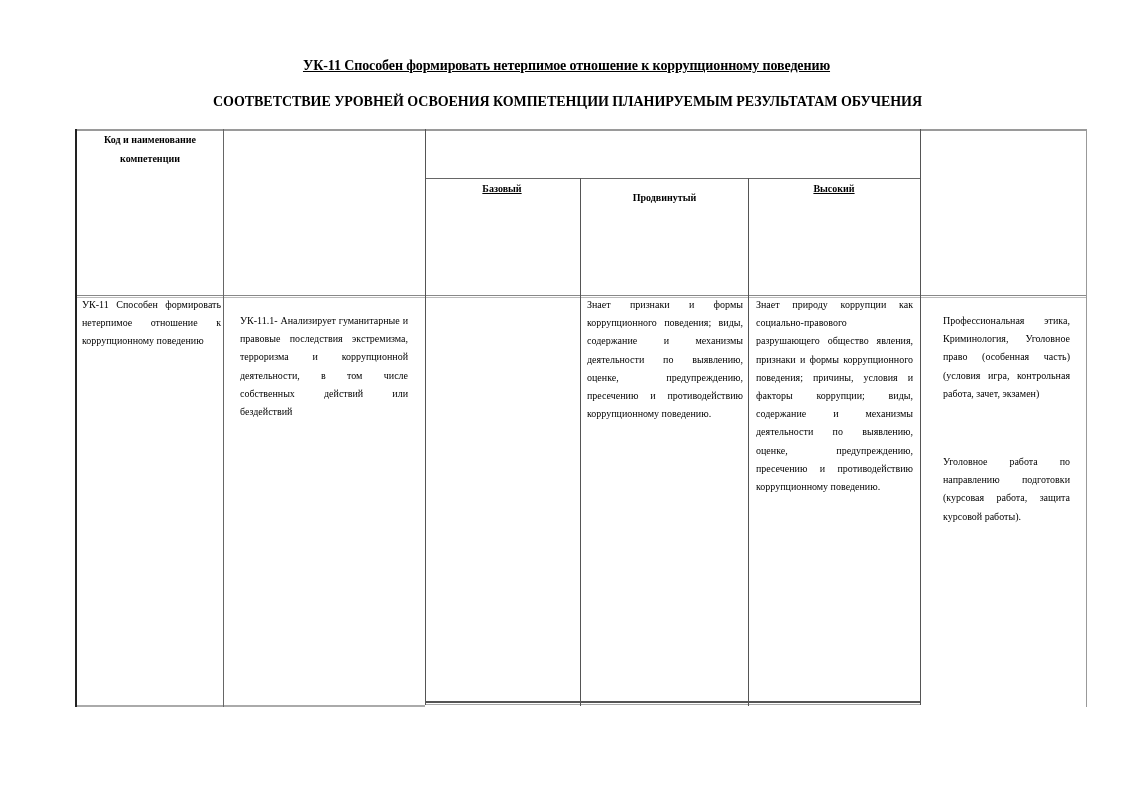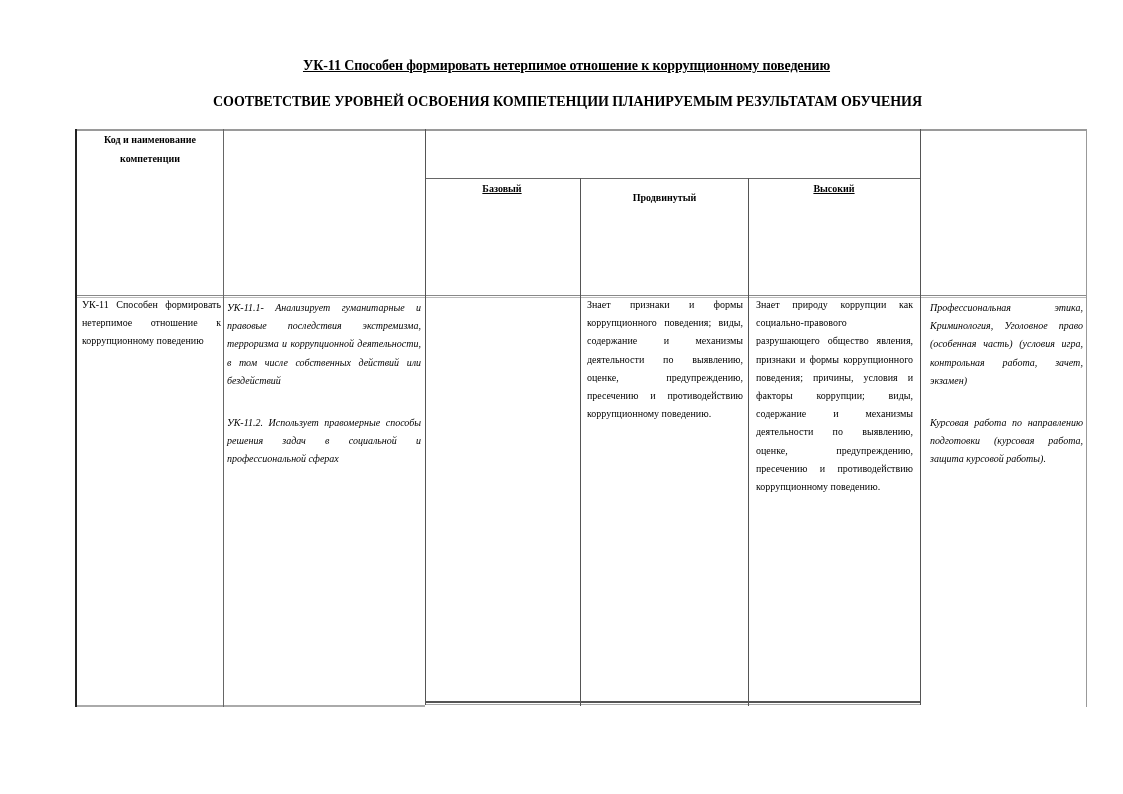--- a/index.html
+++ b/index.html
@@ -78,22 +78,21 @@
       text-align: center;
       line-height: 18.5px;
     }
     .body-cell {
       text-align: justify;
       text-align-last: left;
       hyphens: none;
       word-spacing: 0;
     }
     .body-cell p {
-      margin: 3px;
-      font-style: italic;
+      margin: 16px;
     }
     .gap { height: 18px; }
 
     #h-code { left: 4px; top: 2px; width: 142px; }
     #h-ind { left: 152px; top: 2px; width: 196px; }
     #h-plan { left: 356px; top: 2px; width: 485px; }
     #h-base { left: 352px; top: 51px; width: 150px; text-decoration: underline; }
     #h-adv { left: 507px; top: 51px; width: 165px; margin-top: 9px; }
     #h-high { left: 675px; top: 51px; width: 168px; text-decoration: underline; }
     #h-eval { left: 848px; top: 2px; width: 162px; }
@@ -130,23 +129,22 @@
 
   <div id="h-code" class="cell head">Код и наименование компетенции</div>
   <div id="h-base" class="cell head">Базовый</div>
   <div id="h-adv" class="cell head">Продвинутый</div>
   <div id="h-high" class="cell head">Высокий</div>
 
   <div id="c-code" class="cell body-cell">УК-11 Способен формировать нетерпимое отношение к коррупционному поведению</div>
   <div id="c-ind" class="cell body-cell">
     <p>УК-11.1- Анализирует гуманитарные и правовые последствия экстремизма, терроризма и коррупционной деятельности, в том числе собственных действий или бездействий</p>
     <div class="gap"></div>
-    <p>УК-11.2. Использует правомерные способы решения задач в социальной и профессиональной сферах</p>
   </div>
   <div id="c-base" class="cell body-cell"></div>
   <div id="c-adv" class="cell body-cell">Знает признаки и формы коррупционного поведения; виды, содержание и механизмы деятельности по выявлению, оценке, предупреждению, пресечению и противодействию коррупционному поведению.</div>
   <div id="c-high" class="cell body-cell">Знает природу коррупции как социально-правового разрушающего общество явления, признаки и формы коррупционного поведения; причины, условия и факторы коррупции; виды, содержание и механизмы деятельности по выявлению, оценке, предупреждению, пресечению и противодействию коррупционному поведению.</div>
   <div id="c-eval" class="cell body-cell">
     <p>Профессиональная этика, Криминология, Уголовное право (особенная часть) (условия игра, контрольная работа, зачет, экзамен)</p>
     <div class="gap"></div>
-    <p>Курсовая работа по направлению подготовки (курсовая работа, защита курсовой работы).</p>
+    <p>Уголовное работа по направлению подготовки (курсовая работа, защита курсовой работы).</p>
   </div>
 </div>
 
 </body></html>

